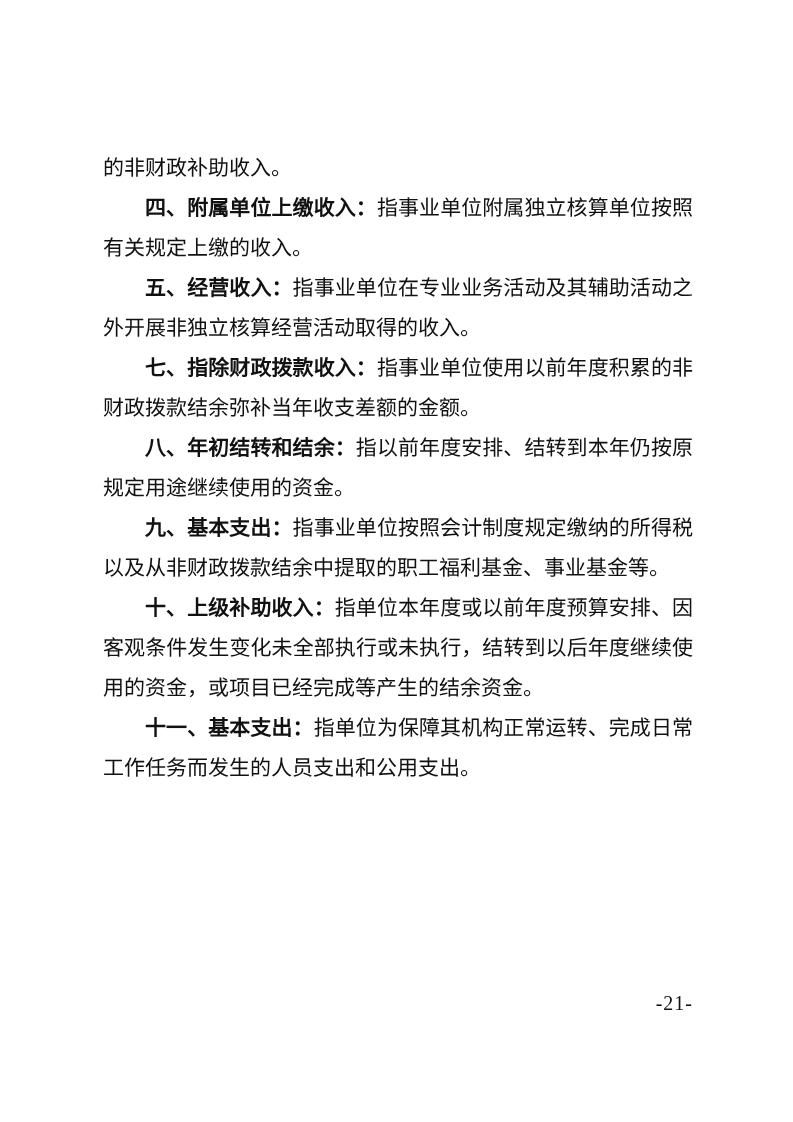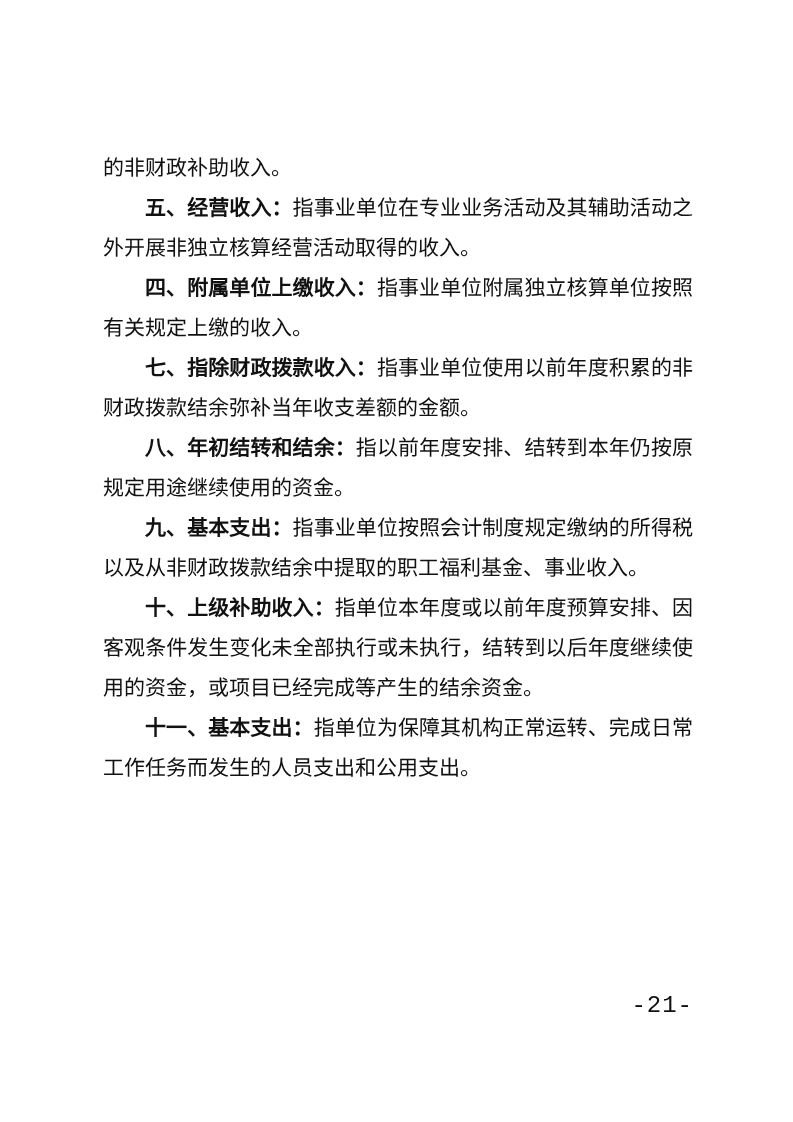--- a/index.html
+++ b/index.html
@@ -35,45 +35,44 @@
   .content p.indent {
     text-indent: 42px;
   }
   .content .term {
     font-weight: 700;
   }
   .page-number {
     position: absolute;
     top: 992px;
     right: 100px;
-    font-size: 24px;
+    font-size: 20px;
     letter-spacing: 1px;
     color: #111111;
-    font-family: Liberation Mono, monospace;
   }
 </style>
 </head>
 <body>
 
 <div class="page">
 
   <div class="content">
 
     <p><span>的非财政补助收入。</span></p>
 
+    <p class="indent"><span class="term">四、附属单位上缴收入：</span><span>指事业单位附属独立核算单位按照有关规定上缴的收入。</span></p>
+
     <p class="indent"><span class="term">五、经营收入：</span><span>指事业单位在专业业务活动及其辅助活动之外开展非独立核算经营活动取得的收入。</span></p>
-
-    <p class="indent"><span class="term">四、附属单位上缴收入：</span><span>指事业单位附属独立核算单位按照有关规定上缴的收入。</span></p>
 
 
     <p class="indent"><span class="term">七、指除财政拨款收入：</span><span>指事业单位使用以前年度积累的非财政拨款结余弥补当年收支差额的金额。</span></p>
 
     <p class="indent"><span class="term">八、年初结转和结余：</span><span>指以前年度安排、结转到本年仍按原规定用途继续使用的资金。</span></p>
 
-    <p class="indent"><span class="term">九、基本支出：</span><span>指事业单位按照会计制度规定缴纳的所得税以及从非财政拨款结余中提取的职工福利基金、事业收入。</span></p>
+    <p class="indent"><span class="term">九、基本支出：</span><span>指事业单位按照会计制度规定缴纳的所得税以及从非财政拨款结余中提取的职工福利基金、事业基金等。</span></p>
 
     <p class="indent"><span class="term">十、上级补助收入：</span><span>指单位本年度或以前年度预算安排、因客观条件发生变化未全部执行或未执行，结转到以后年度继续使用的资金，或项目已经完成等产生的结余资金。</span></p>
 
     <p class="indent"><span class="term">十一、基本支出：</span><span>指单位为保障其机构正常运转、完成日常工作任务而发生的人员支出和公用支出。</span></p>
 
 
   </div>
 
   <div class="page-number">-21-</div>
 

